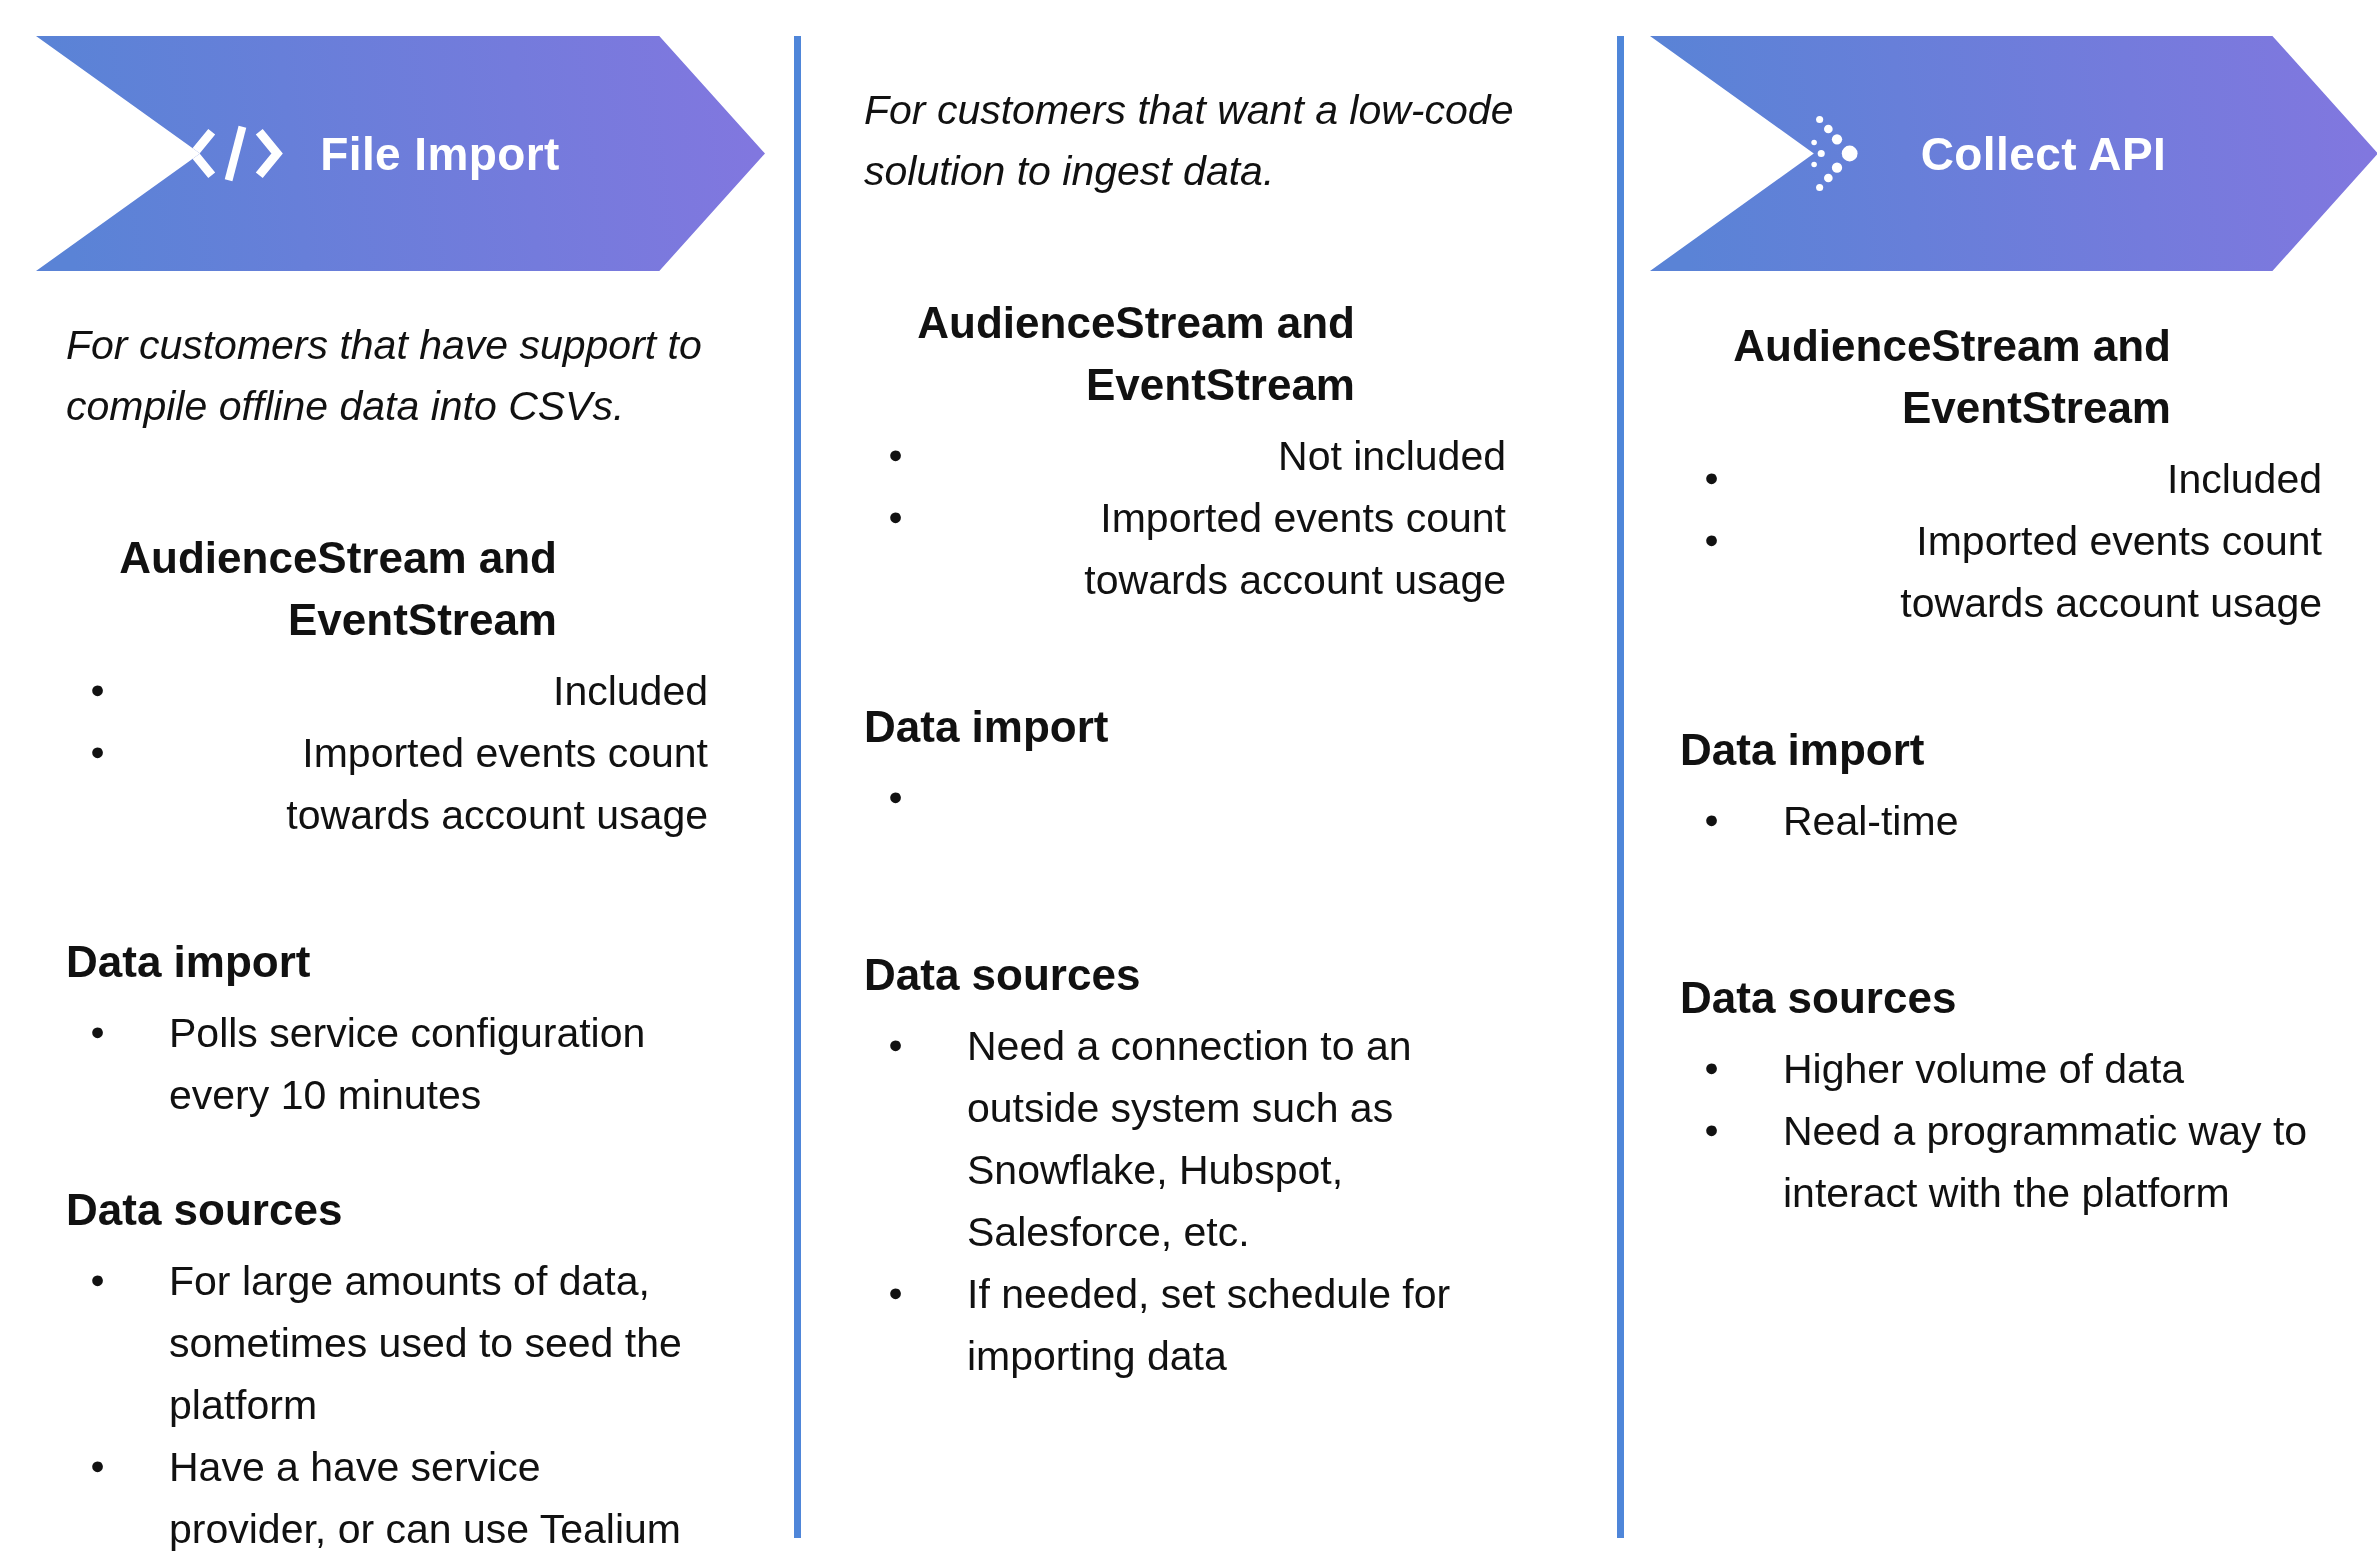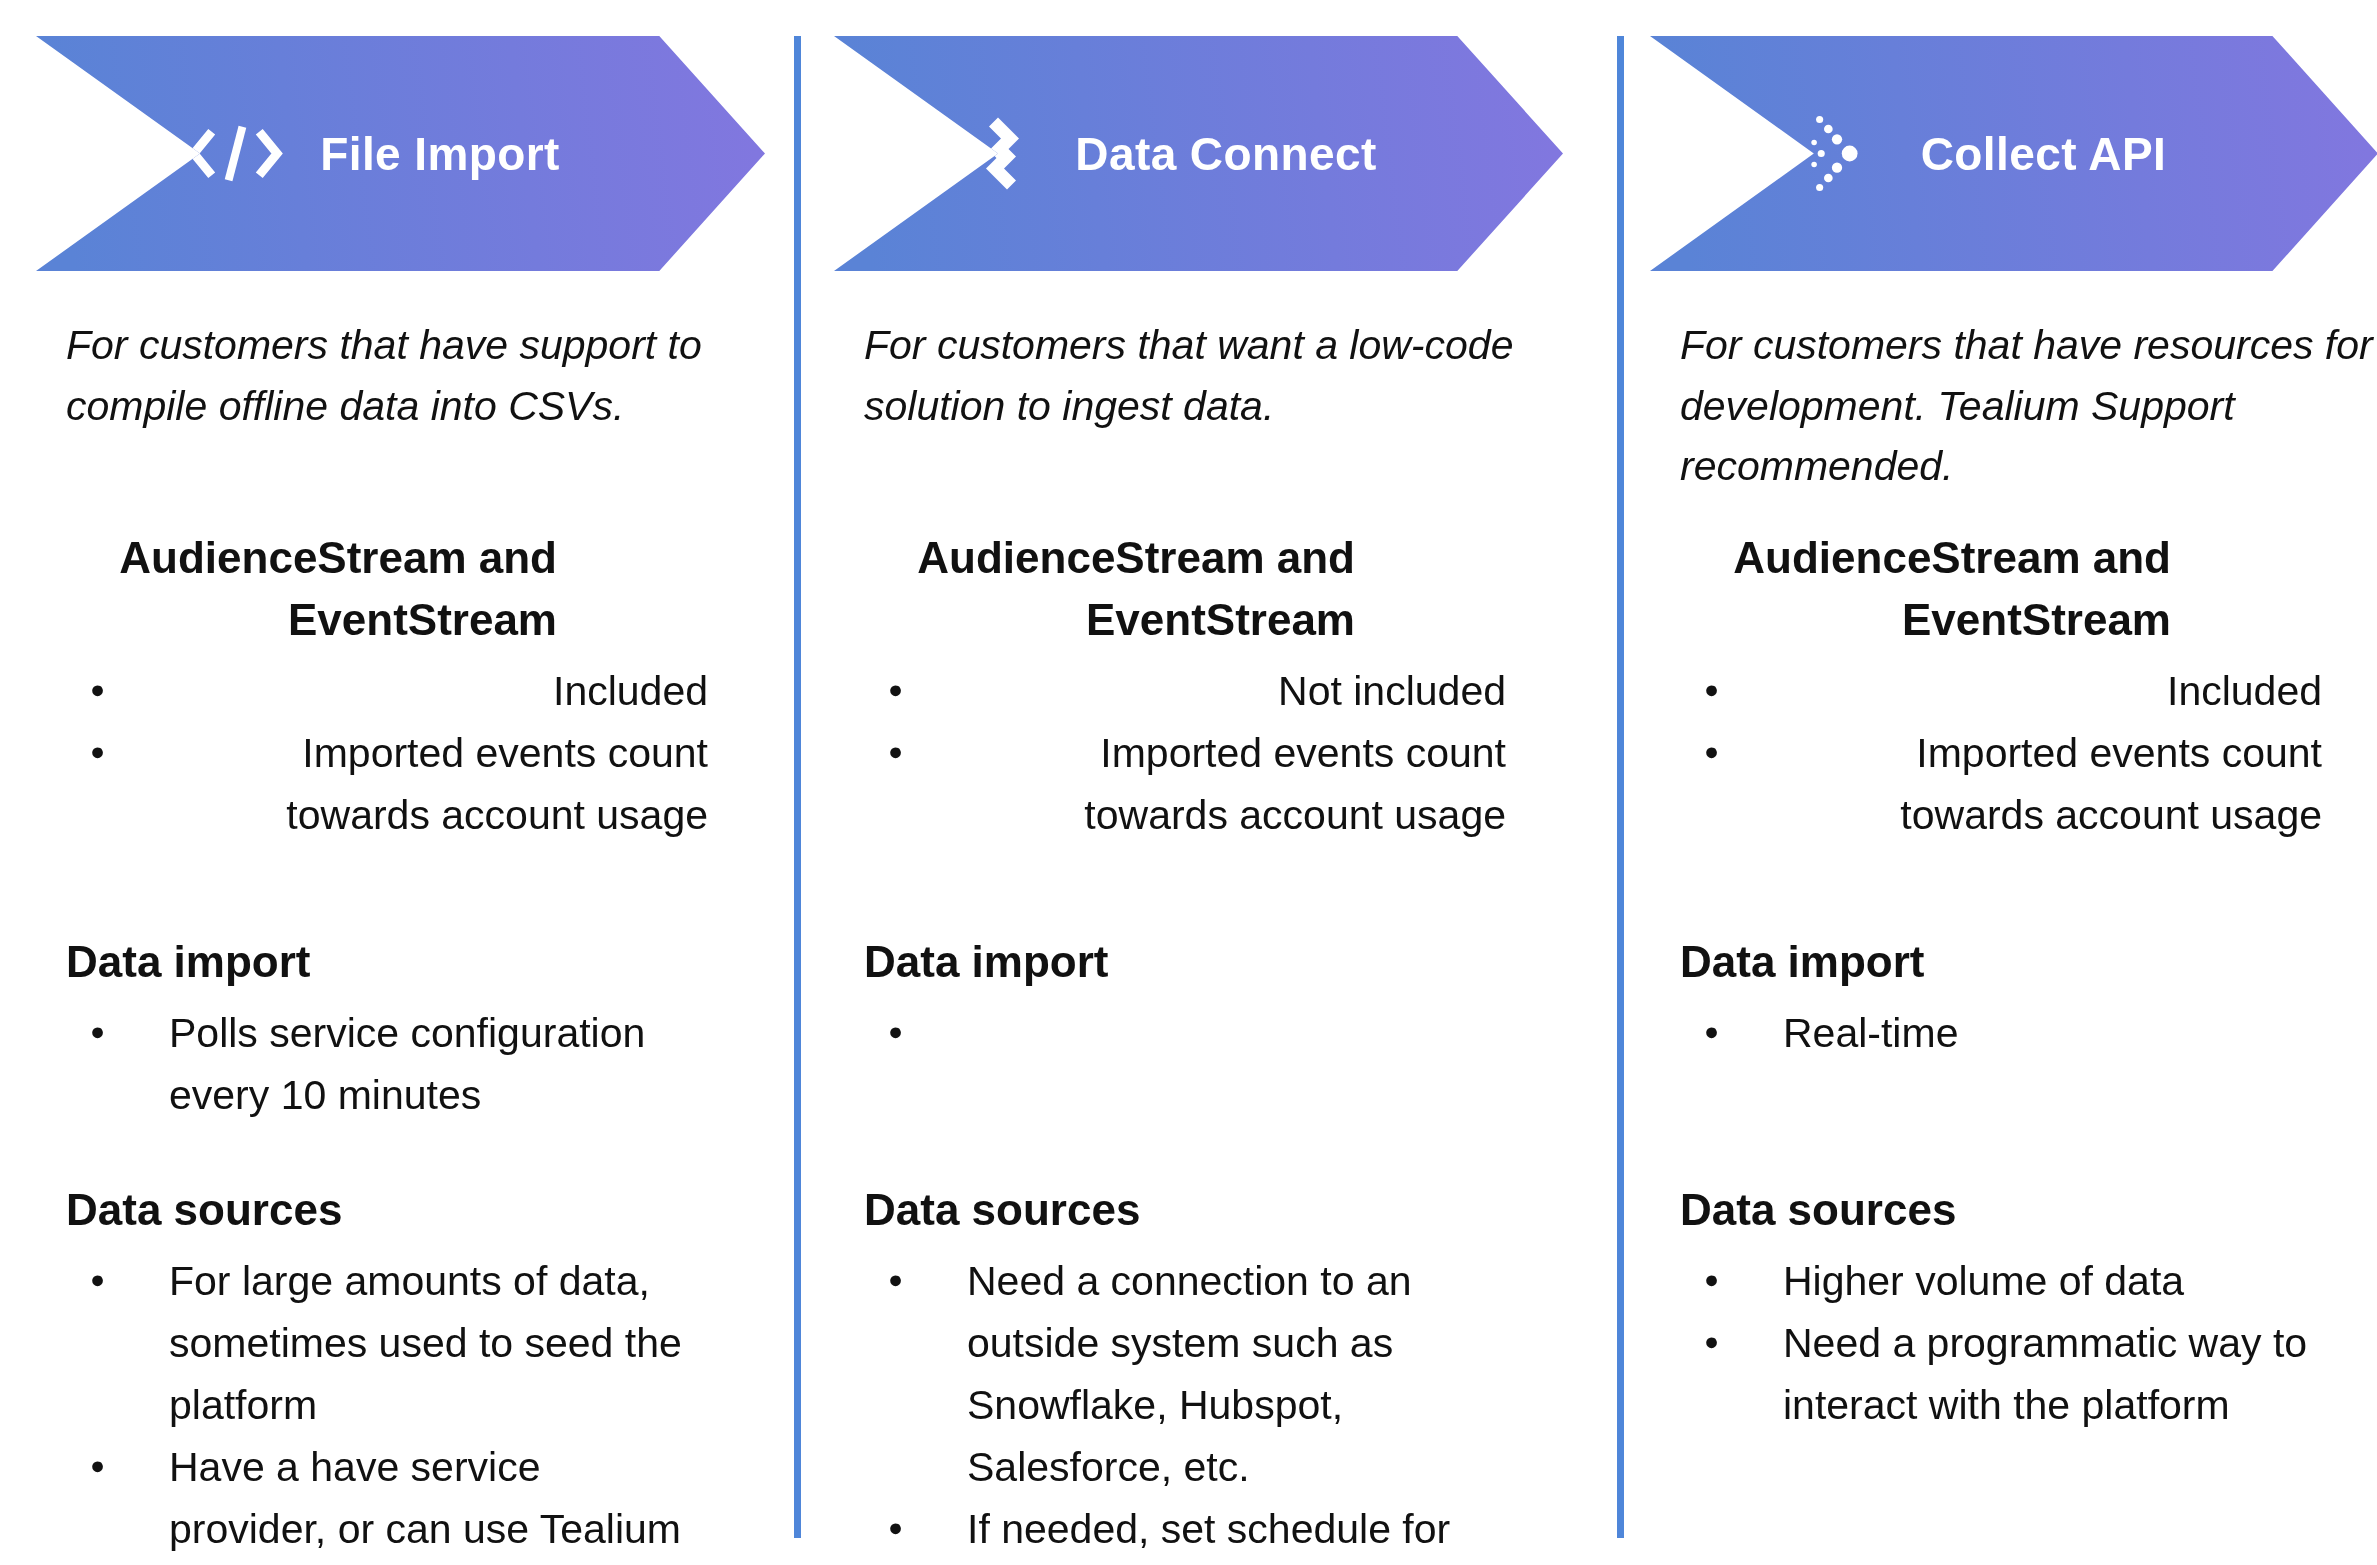--- a/index.html
+++ b/index.html
@@ -134,29 +134,20 @@
           <li><span class="dot">●</span><span>For large amounts of data, sometimes used to seed the platform</span></li>
           <li><span class="dot">●</span><span>Have a have service provider, or can use Tealium S3</span></li>
         </ul>
       </div>
     </div>
   </div>
 
   <div class="v-divider divider-1"></div>
 
   <div class="column col-2">
-    <div class="banner">
-      <span class="icon-box">
-        <svg width="75" height="79" viewBox="0 0 100 100">
-          <path d="M44 2 L72 30 44 58 32 46 48 30 32 14 Z" fill="#ffffff"></path>
-          <path d="M56 98 L28 70 56 42 68 54 52 70 68 86 Z" fill="#ffffff"></path>
-        </svg>
-      </span>
-      <span class="banner-title">Data Connect</span>
-    </div>
     <div class="col-body">
       <p class="desc">For customers that want a low-code solution to ingest data.</p>
       <div class="section sec-1">
         <h3>AudienceStream and EventStream</h3>
         <ul>
           <li><span class="dot">●</span><span>Not included</span></li>
           <li><span class="dot">●</span><span>Imported events count towards account usage</span></li>
         </ul>
       </div>
       <div class="section sec-2">
@@ -189,21 +180,20 @@
           <circle cx="27" cy="81" r="5.5" fill="#ffffff"></circle>
           <circle cx="16" cy="93" r="4.5" fill="#ffffff"></circle>
           <circle cx="9" cy="36" r="3.5" fill="#ffffff"></circle>
           <circle cx="18" cy="50" r="4.5" fill="#ffffff"></circle>
           <circle cx="9" cy="64" r="3.5" fill="#ffffff"></circle>
         </svg>
       </span>
       <span class="banner-title">Collect API</span>
     </div>
     <div class="col-body">
-      <p class="desc">For customers that have resources for development. Tealium Support recommended.</p>
       <div class="section sec-1">
         <h3>AudienceStream and EventStream</h3>
         <ul>
           <li><span class="dot">●</span><span>Included</span></li>
           <li><span class="dot">●</span><span>Imported events count towards account usage</span></li>
         </ul>
       </div>
       <div class="section sec-2">
         <h3>Data import</h3>
         <ul>

